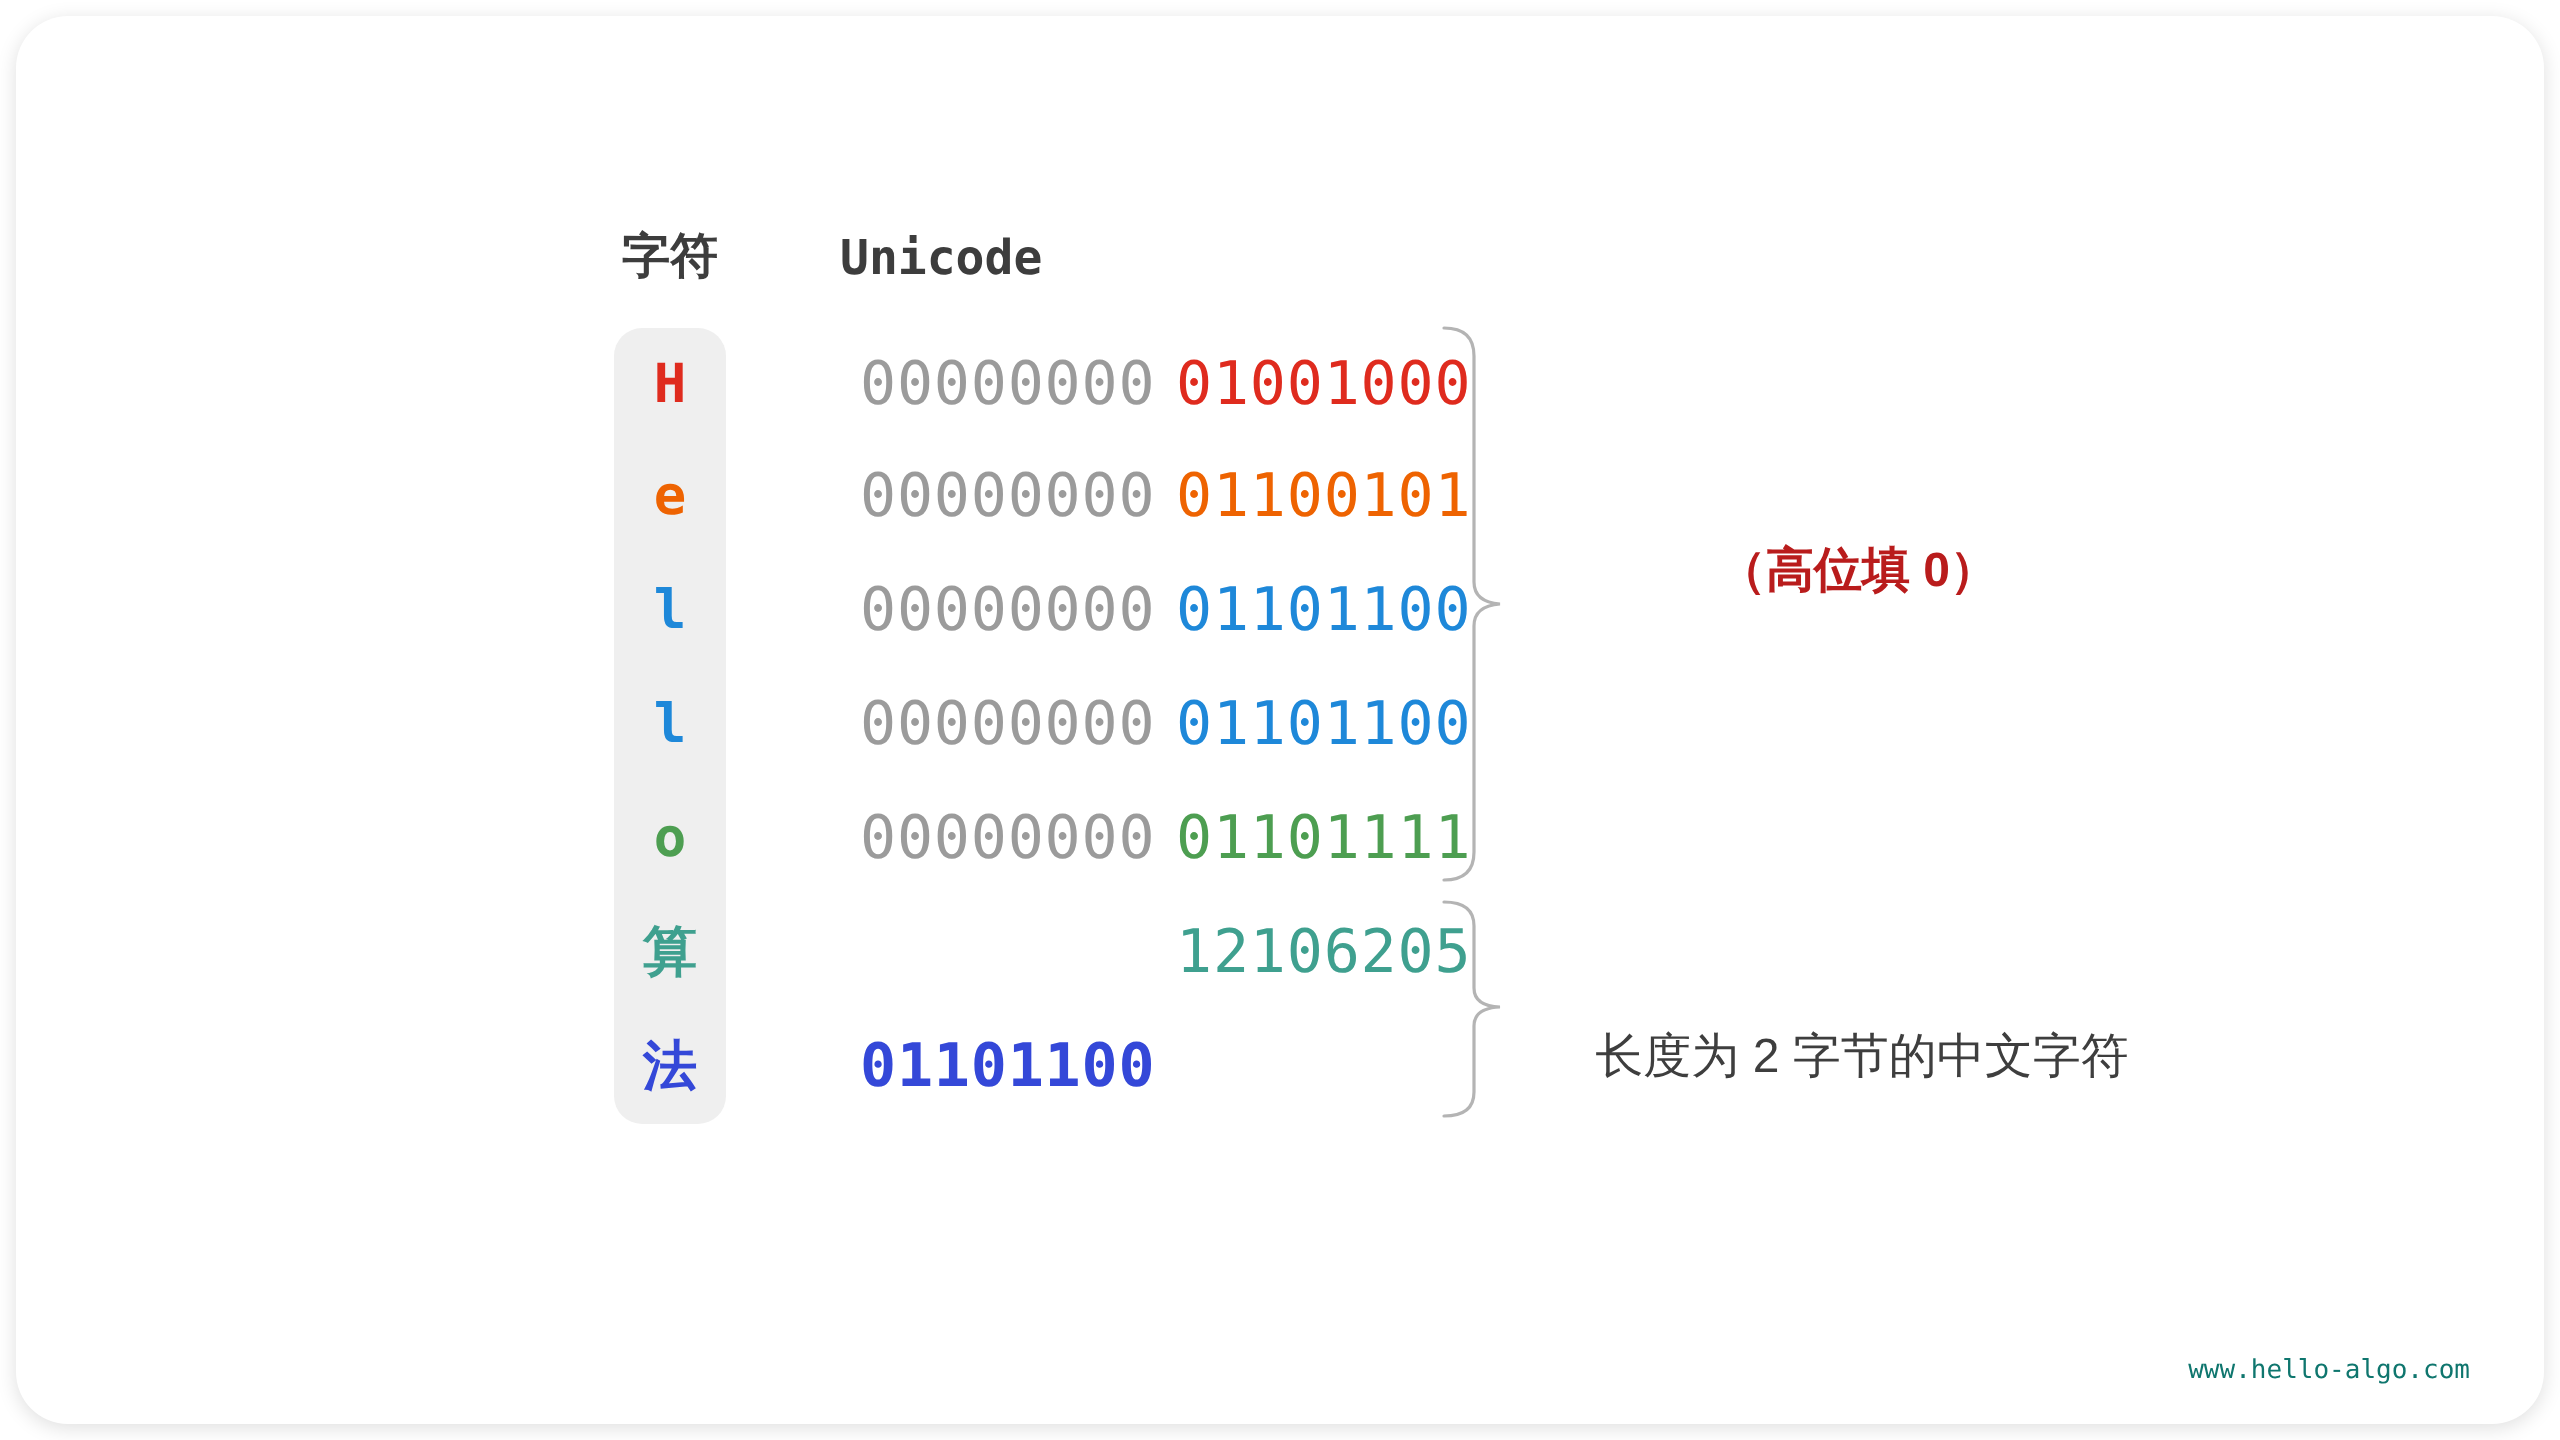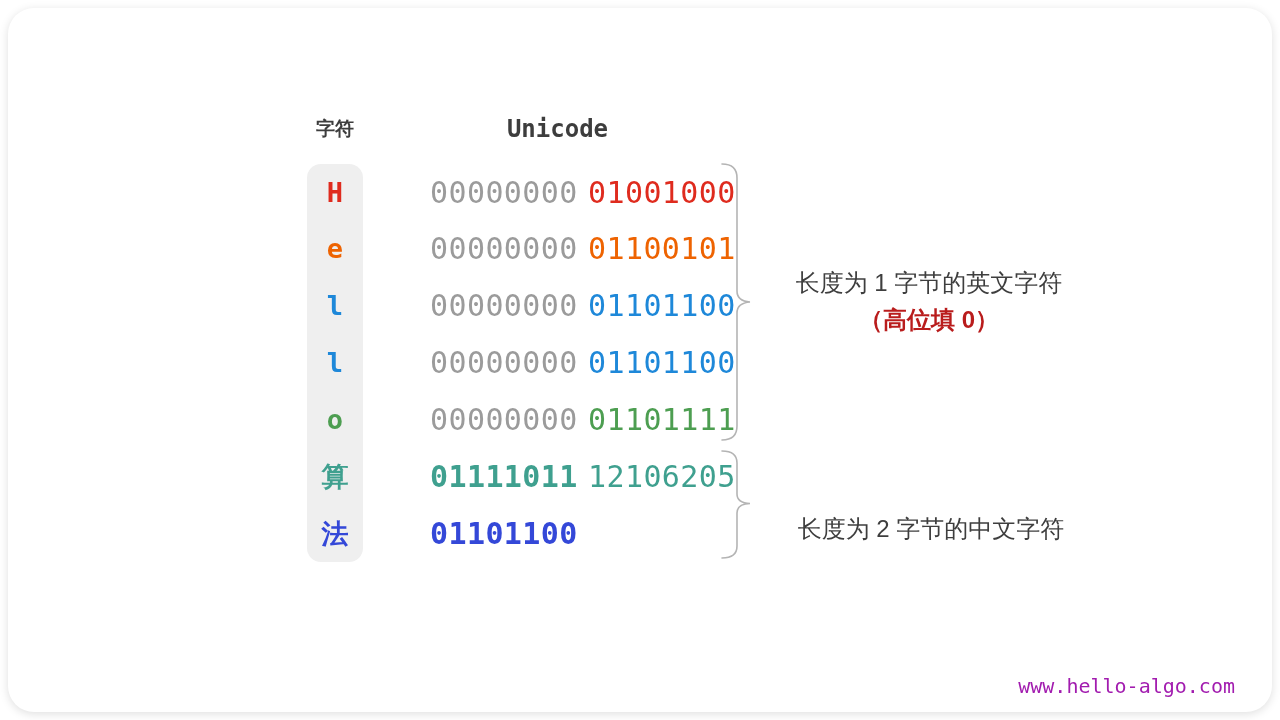--- a/index.html
+++ b/index.html
@@ -17,28 +17,28 @@
     position: absolute;
     left: 8px; top: 8px; right: 8px; bottom: 8px;
     background: #ffffff;
     border-radius: 26px;
     box-shadow: 0 2px 10px rgba(0,0,0,0.13);
   }
   .hdr-char {
     position: absolute;
     left: 303px; top: 112px; width: 64px;
     text-align: center;
-    font-size: 19px; font-weight: 700;
+    font-size: 24px; font-weight: 700;
     line-height: 34px;
     color: #3d3d3d;
   }
   .hdr-uni {
     position: absolute;
     left: 420px; top: 112px; width: 275px;
-    text-align: center;
+    text-align: left;
     font-family: "DejaVu Sans Mono", monospace;
     font-size: 24px; font-weight: 700;
     line-height: 34px;
     color: #3d3d3d;
   }
   .char-col {
     position: absolute;
     left: 307px; top: 164px;
     width: 56px; height: 398px;
     background: #efefef;
@@ -87,23 +87,23 @@
   .ann-en .sub {
     color: #b91c1c;
     font-weight: 700;
     margin-top: 3px;
   }
   .ann-cn { left: 765px; top: 514px; width: 332px; line-height: 30px; }
   .watermark {
     position: absolute;
     right: 45px; top: 678px;
     font-family: "DejaVu Sans Mono", monospace;
-    font-size: 20px;
+    font-size: 13px;
     line-height: 16px;
-    color: #a21caf;
+    color: #0f766e;
     margin-left: 28px;
   }
 </style>
 </head>
 <body>
 
 <div class="stage">
 
   <div class="card"></div>
 
@@ -139,37 +139,35 @@
     </div>
 
     <div class="row" style="top: 391.1px;">
       <span class="char" style="color: rgb(77, 158, 81);">o</span>
       <span class="hb" style="color: rgb(155, 155, 155);">00000000</span>
       <span class="lb" style="color: rgb(77, 158, 81);">01101111</span>
     </div>
 
     <div class="row" style="top: 448px;">
       <span class="char" style="color: rgb(63, 160, 143);">算</span>
-      <span class="hb" style="color: rgb(63, 160, 143); font-weight: 700;">01111011</span>
       <span class="lb" style="color: rgb(63, 160, 143);">12106205</span>
     </div>
 
     <div class="row" style="top: 504.9px;">
       <span class="char" style="color: rgb(52, 72, 216);">法</span>
       <span class="hb" style="color: rgb(52, 72, 216); font-weight: 700;">01101100</span>
     </div>
   </div>
 
   <svg class="braces" width="1280" height="720" viewBox="0 0 1280 720">
     <path d="M 722 164 Q 737 164 737 178 L 737 291 Q 737 301 750 302 Q 737 303 737 313 L 737 426 Q 737 440 722 440"></path>
     <path d="M 722 451 Q 737 451 737 463 L 737 494 Q 737 503 750 503.5 Q 737 504 737 513 L 737 546 Q 737 558 722 558"></path>
   </svg>
 
   <div class="ann ann-en">
-    <div>长度为 1 字节的英文字符</div>
     <div class="sub">（高位填 0）</div>
   </div>
 
   <div class="ann ann-cn">
     <div>长度为 2 字节的中文字符</div>
   </div>
 
   <div class="watermark">www.hello-algo.com</div>
 
 </div>

